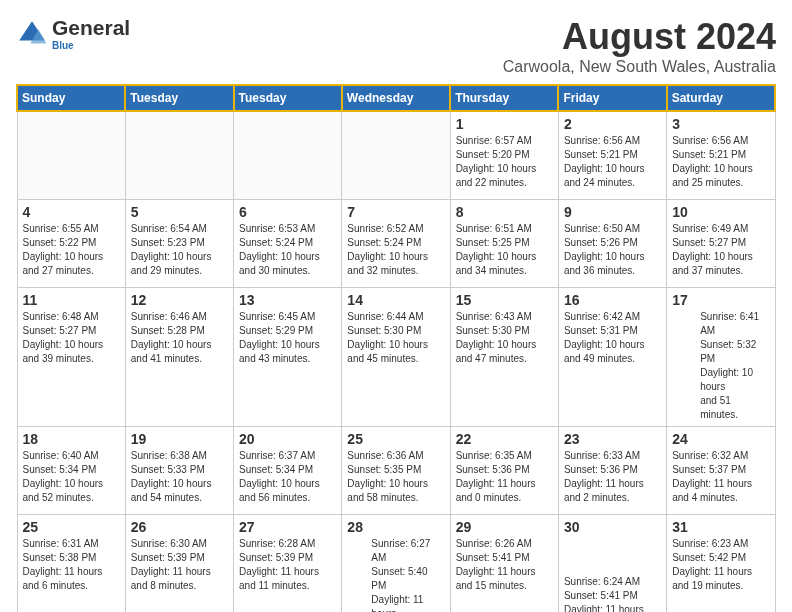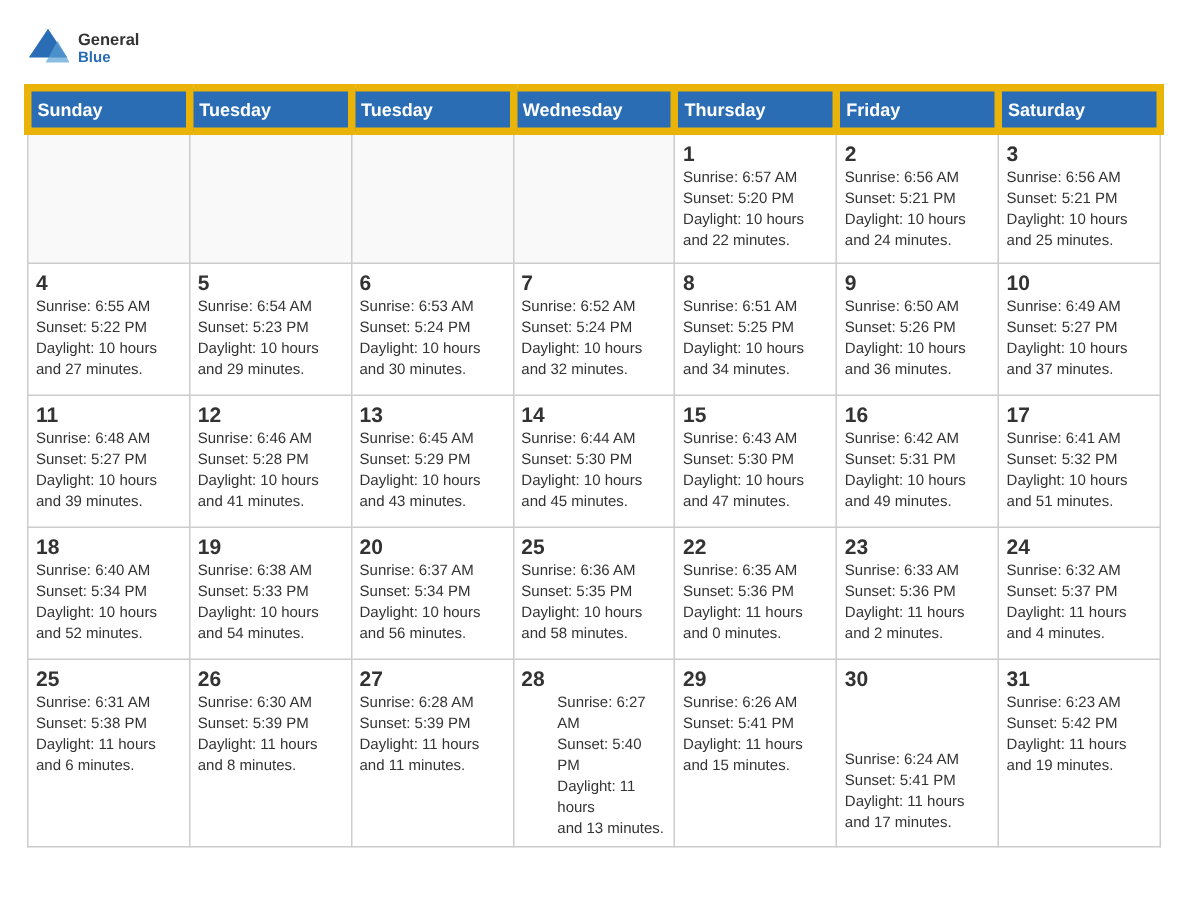--- a/index.html
+++ b/index.html
@@ -42,21 +42,21 @@
       border-collapse: collapse;
       table-layout: fixed;
     }
     th {
       background-color: #2a6db5;
       color: #fff;
       font-size: 12px;
       font-weight: bold;
       padding: 5px 4px;
       text-align: left;
-      border: 5px solid #eab308;
+      border: 2px solid #eab308;
     }
     td {
       border: 1px solid #ccc;
       vertical-align: top;
       padding: 4px 5px;
       font-size: 10px;
       color: #333;
       height: 88px;
       background: #fff;
     }
@@ -78,23 +78,27 @@
 </head>
 <body>
 
 <div class="header">
   <div class="logo">
     <svg class="logo-icon" viewBox="0 0 40 40" xmlns="http://www.w3.org/2000/svg">
       <polygon points="20,4 36,28 4,28" fill="#2a6db5"></polygon>
       <polygon points="28,14 38,32 18,32" fill="#5a9fd4" opacity="0.7"></polygon>
     </svg>
     <div>
-      <div style="font-size:11px;font-weight:bold;color:#333;">General</div>
+      <div style="font-size:21px;font-weight:bold;color:#333;">General</div>
       <div style="font-size:10px;font-weight:bold;color:#2a6db5;">Blue</div>
     </div>
+  </div>
+  <div class="title-section">
+    <div class="calendar-title">August 2024</div>
+    <div class="calendar-subtitle">Carwoola, New South Wales, Australia</div>
   </div>
 </div>
 
 <table>
   <thead>
     <tr>
     <th>Sunday</th>
         <th>Tuesday</th>
         <th>Tuesday</th>
         <th>Wednesday</th>
@@ -220,21 +224,21 @@
         </td>
         <td>
           <div class="day-number">16</div>
           <div class="day-info" style="white-space: pre-line;">Sunrise: 6:42 AM
 Sunset: 5:31 PM
 Daylight: 10 hours
 and 49 minutes.</div>
         </td>
         <td>
           <div class="day-number">17</div>
-          <div class="day-info" style="white-space: pre-line;">Sunrise: 6:41 AM
+          <div class="day-info" style="white-space: pre-line; margin-left: 28px;">Sunrise: 6:41 AM
 Sunset: 5:32 PM
 Daylight: 10 hours
 and 51 minutes.</div>
         </td>
       </tr>
       <tr>
         <td>
           <div class="day-number">18</div>
           <div class="day-info" style="white-space: pre-line;">Sunrise: 6:40 AM
 Sunset: 5:34 PM

